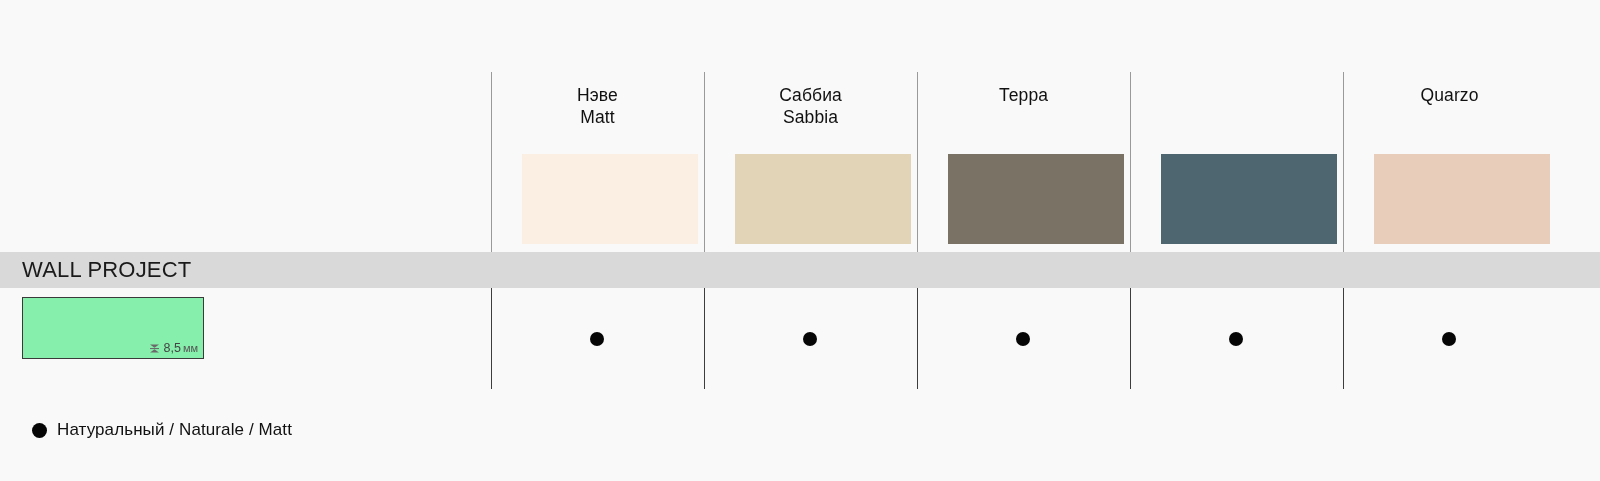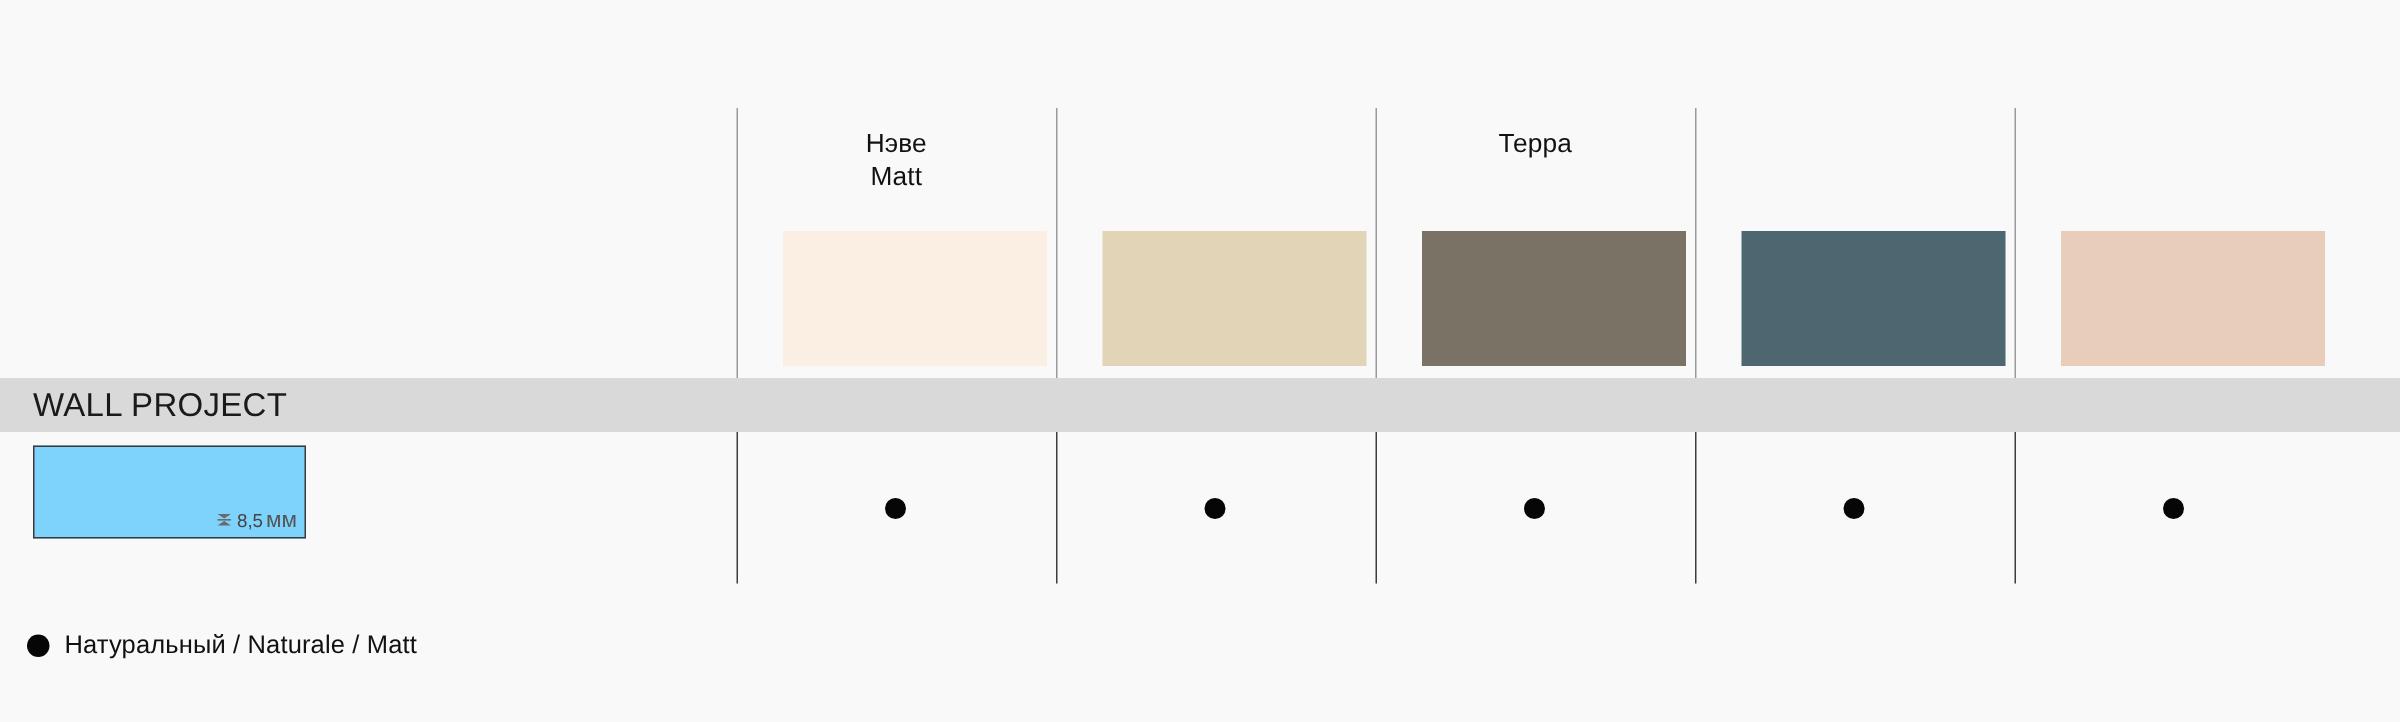--- a/index.html
+++ b/index.html
@@ -83,35 +83,35 @@
   .format-cell {
     position: absolute;
     left: 22px;
     top: 297px;
   }
   .format-box {
     position: relative;
     width: 182px;
     height: 62px;
     border: 1.5px solid #3a3a3a;
-    background: #7dd3fc;
+    background: #86efac;
   }
   .thickness {
     position: absolute;
     right: 5px;
     bottom: 3px;
     display: flex;
     align-items: center;
     gap: 2px;
     font-size: 11.5px;
     color: #555;
     white-space: nowrap;
   }
   .thickness .thk-value { font-size: 12.5px; color: #444; }
-  .thickness .thk-unit  { font-size: 15px; color: #555; }
+  .thickness .thk-unit  { font-size: 11px; color: #555; }
   .thk-icon { display: block; width: 13px; height: 13px; }
 
   .format-size {
     margin-top: 9px;
     font-size: 17px;
     letter-spacing: 0.2px;
     color: #111;
     white-space: nowrap;
   }
   .format-size .unit { font-size: 15px; }
@@ -122,21 +122,21 @@
     top: 332px;
     width: 14px;
     height: 14px;
     border-radius: 50%;
     background: #060606;
   }
 
   
   .legend {
     position: absolute;
-    left: 18px;
+    left: 32px;
     top: 420px;
     display: flex;
     align-items: center;
     gap: 10px;
   }
   .legend-dot {
     width: 15px;
     height: 15px;
     border-radius: 50%;
     background: #060606;
@@ -163,26 +163,31 @@
   <div class="divider lower" style="left:491px"></div>
   <div class="divider lower" style="left:704px"></div>
   <div class="divider lower" style="left:917px"></div>
   <div class="divider lower" style="left:1130px"></div>
   <div class="divider lower" style="left:1343px"></div>
 
   <div class="col-head" style="left:491px; width:213px">
     <span class="name-ru">Нэве</span>
     <span class="name-it">Matt</span>
   </div>
+  <div class="col-head" style="left:704px; width:213px">
+    <span class="name-ru">Саббиа</span>
+    <span class="name-it">Sabbia</span>
+  </div>
   <div class="col-head" style="left:917px; width:213px">
     <span class="name-ru">Терра</span>
   </div>
   <div class="col-head" style="left:1130px; width:213px">
   </div>
   <div class="col-head" style="left:1343px; width:213px">
+    <span class="name-it">Quarzo</span>
   </div>
 
   <div class="swatch" style="left: 522px; width: 176px; background-color: rgb(250, 239, 226);"></div>
   <div class="swatch" style="left: 735px; width: 176px; background-color: rgb(226, 212, 182);"></div>
   <div class="swatch" style="left: 948px; width: 176px; background-color: rgb(122, 114, 101);"></div>
   <div class="swatch" style="left: 1161px; width: 176px; background-color: rgb(77, 102, 112);"></div>
   <div class="swatch" style="left: 1374px; width: 176px; background-color: rgb(232, 205, 187);"></div>
 
   <div class="band" style="background-color: rgb(217, 217, 217);">
     <span class="band-label">WALL PROJECT</span>

